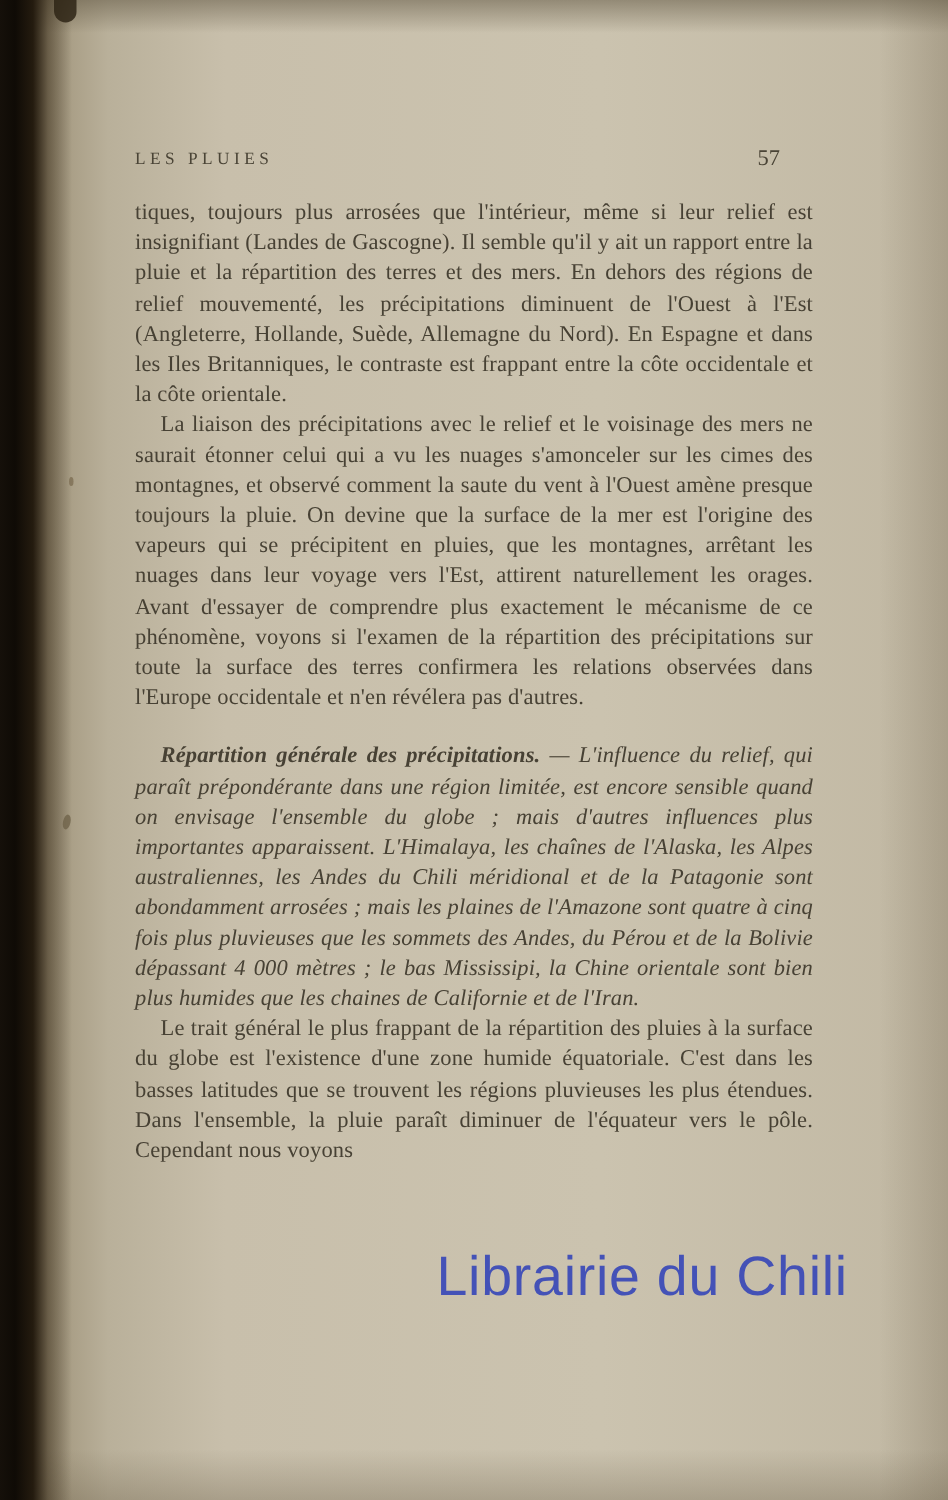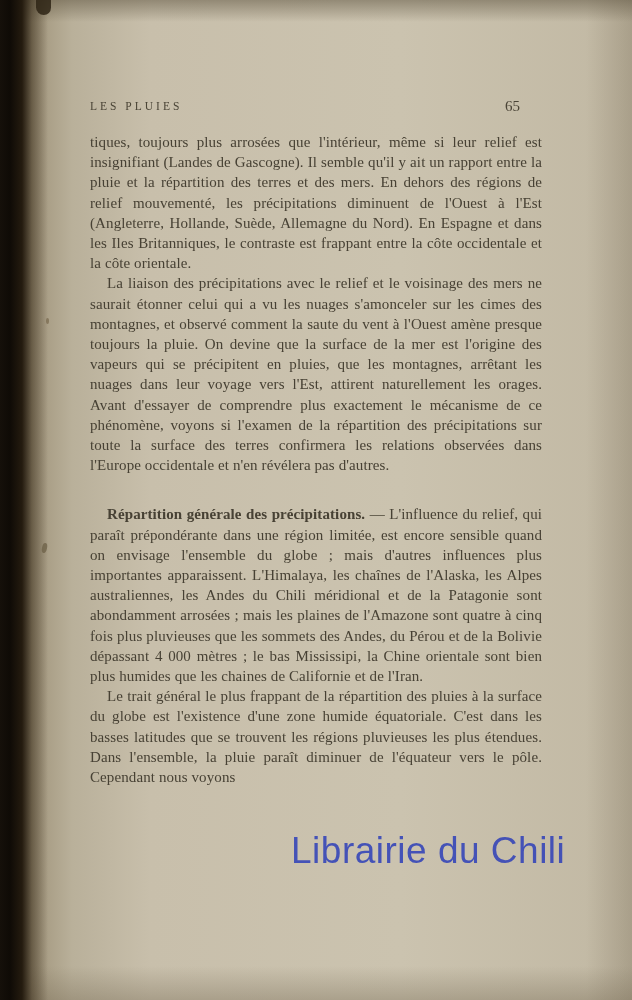--- a/index.html
+++ b/index.html
@@ -63,21 +63,21 @@
 
   .text-block {
     margin-top: 8px;
     font-size: 15px;
     line-height: 20.2px;
     text-align: justify;
     letter-spacing: 0.1px;
   }
   .text-block p { margin: 0; text-indent: 17px; }
   .text-block p.continuation { text-indent: 0; }
-  .text-block p.section-start { margin-top: 29px; }
+  .text-block p.section-start { margin-top: 19px; font-style: italic; }
   .section-lead { font-weight: bold; }
 
   .watermark {
     position: absolute;
     left: 291px;
     top: 830px;
     font-family: "Liberation Sans", "DejaVu Sans", sans-serif;
     font-size: 37px;
     letter-spacing: 0.5px;
     white-space: nowrap;
@@ -91,21 +91,21 @@
 
   <div class="binding"></div>
   <div class="speck-a"></div>
   <div class="speck-b"></div>
   <div class="speck-c"></div>
 
   <div class="page-content">
 
     <div class="running-header">
       <span class="header-title">LES PLUIES</span>
-      <span class="page-number">65</span>
+      <span class="page-number">57</span>
     </div>
 
     <div class="text-block">
       <p class="continuation">
         <span>tiques, toujours plus arrosées que l'intérieur, même si leur relief est insignifiant (Landes de Gascogne). Il semble qu'il y ait un rapport entre la pluie et la répartition des terres et des mers. En dehors des régions de relief mouvementé, les précipitations diminuent de l'Ouest à l'Est (Angleterre, Hollande, Suède, Allemagne du Nord). En Espagne et dans les Iles Britanniques, le contraste est frappant entre la côte occidentale et la côte orientale.</span>
       </p>
       <p>
         <span>La liaison des précipitations avec le relief et le voisinage des mers ne saurait étonner celui qui a vu les nuages s'amonceler sur les cimes des montagnes, et observé comment la saute du vent à l'Ouest amène presque toujours la pluie. On devine que la surface de la mer est l'origine des vapeurs qui se précipitent en pluies, que les montagnes, arrêtant les nuages dans leur voyage vers l'Est, attirent naturellement les orages. Avant d'essayer de comprendre plus exactement le mécanisme de ce phénomène, voyons si l'examen de la répartition des précipitations sur toute la surface des terres confirmera les relations observées dans l'Europe occidentale et n'en révélera pas d'autres.</span>
       </p>
       <p class="section-start">

